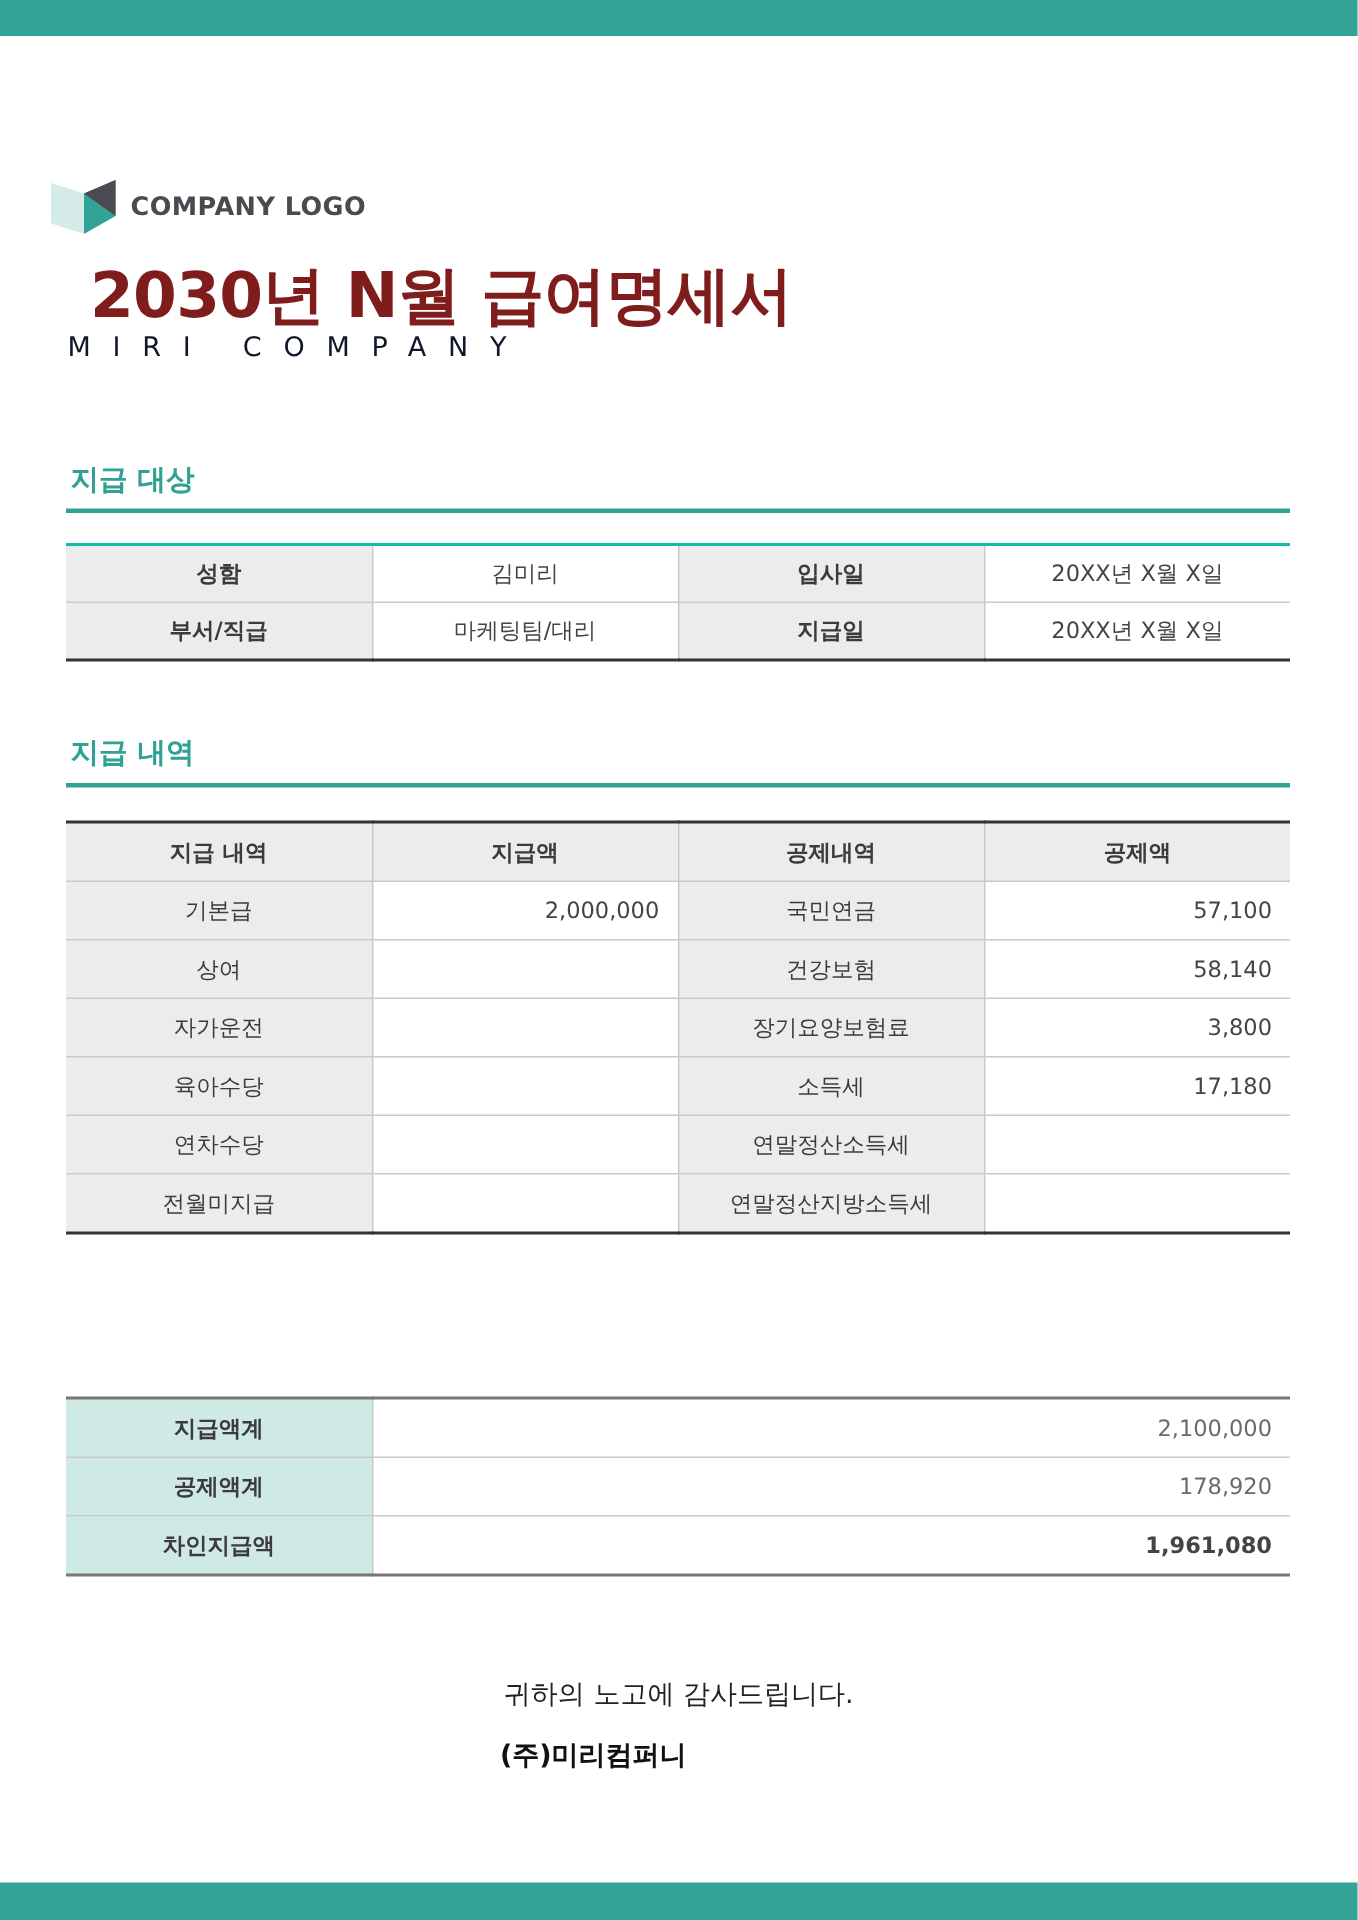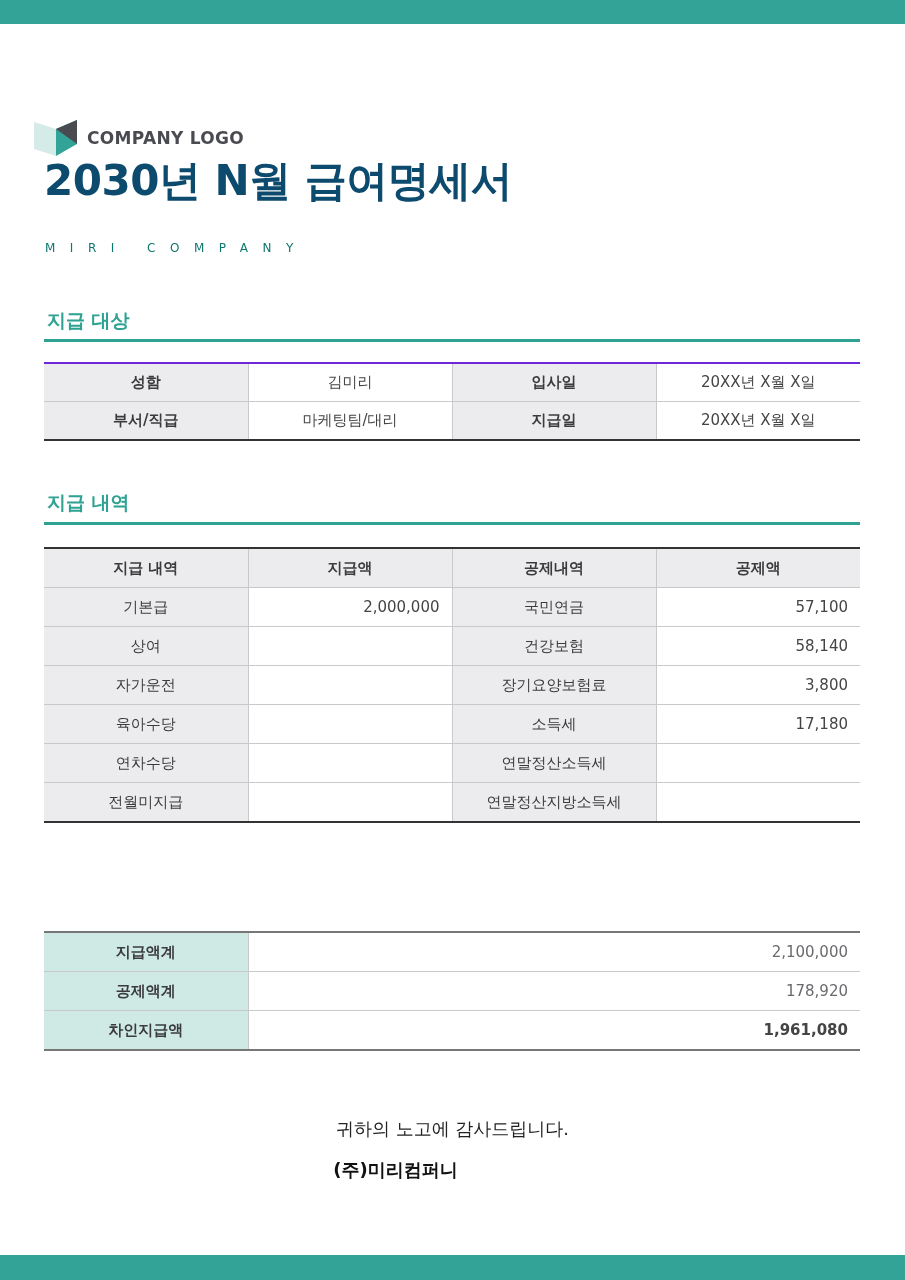--- a/index.html
+++ b/index.html
@@ -7,36 +7,36 @@
     width: 905px; height: 1280px; background: #ffffff; position: relative; overflow: hidden;
     font-family: "DejaVu Sans", "Liberation Sans", sans-serif; color: #333;
   }
   .bar-top { position: absolute; left: 0; top: 0; width: 905px; height: 24px; background: #33a397; }
   .bar-bottom { position: absolute; left: 0; top: 1255px; width: 905px; height: 25px; background: #33a397; }
 
   .logo { position: absolute; left: 34px; top: 85px; height: 36px; display: flex; align-items: center; margin-top: 35px; }
   .logo svg { display: block; }
   .logo-text { margin-left: 9px; font-size: 17px; font-weight: bold; color: #4a4b50; letter-spacing: 0.3px; }
 
-  .title { position: absolute; left: 44px; top: 152px; font-size: 42px; font-weight: bold; color: #0c4a6e; letter-spacing: -0.5px; margin: 0; line-height: 58px; }
-  .subtitle { position: absolute; left: 45px; top: 236px; font-size: 12px; color: #0f766e; letter-spacing: 14.5px; line-height: 24px; }
+  .title { position: absolute; left: 44px; top: 152px; font-size: 42px; font-weight: bold; color: #7f1d1d; letter-spacing: -0.5px; margin: 16px; line-height: 58px; }
+  .subtitle { position: absolute; left: 45px; top: 220px; font-size: 18px; color: #0f172a; letter-spacing: 14.5px; line-height: 24px; }
 
   .section-title { position: absolute; left: 47px; font-size: 19px; font-weight: bold; color: #2fa293; line-height: 26px; }
   .section-rule { position: absolute; left: 44px; width: 816px; height: 3px; background: #2fa293; }
 
   table { border-collapse: collapse; position: absolute; left: 44px; width: 816px; table-layout: fixed; font-size: 15px; }
   td { border: 1px solid #c9c9cc; padding: 0 12px; color: #444; white-space: nowrap; }
   td.h { background: #ececee; text-align: center; font-weight: bold; color: #3b3b3e; }
   td.c { text-align: center; }
   td.r { text-align: right; }
   td.lbl { text-align: center; }
   tr td:first-child { border-left: none; }
   tr td:last-child { border-right: none; }
 
-  .t-info { top: 362px; border-top: 2px solid #6d28d9; border-bottom: 2px solid #333; }
+  .t-info { top: 362px; border-top: 2px solid #14b8a6; border-bottom: 2px solid #333; }
   .t-info td { height: 37px; }
 
   .t-detail { top: 547px; border-top: 2px solid #333; border-bottom: 2px solid #333; }
   .t-detail td { height: 38px; }
   .t-detail tr.head td { height: 38px; }
 
   .t-sum { top: 931px; border-top: 2px solid #777; border-bottom: 2px solid #777; }
   .t-sum td { height: 38px; color: #6a6a6e; }
   .t-sum td.sh { background: #cfe9e4; text-align: center; font-weight: bold; color: #3b3b3e; }
   .t-sum td.bold { font-weight: bold; color: #444; margin-left: 36px; }

